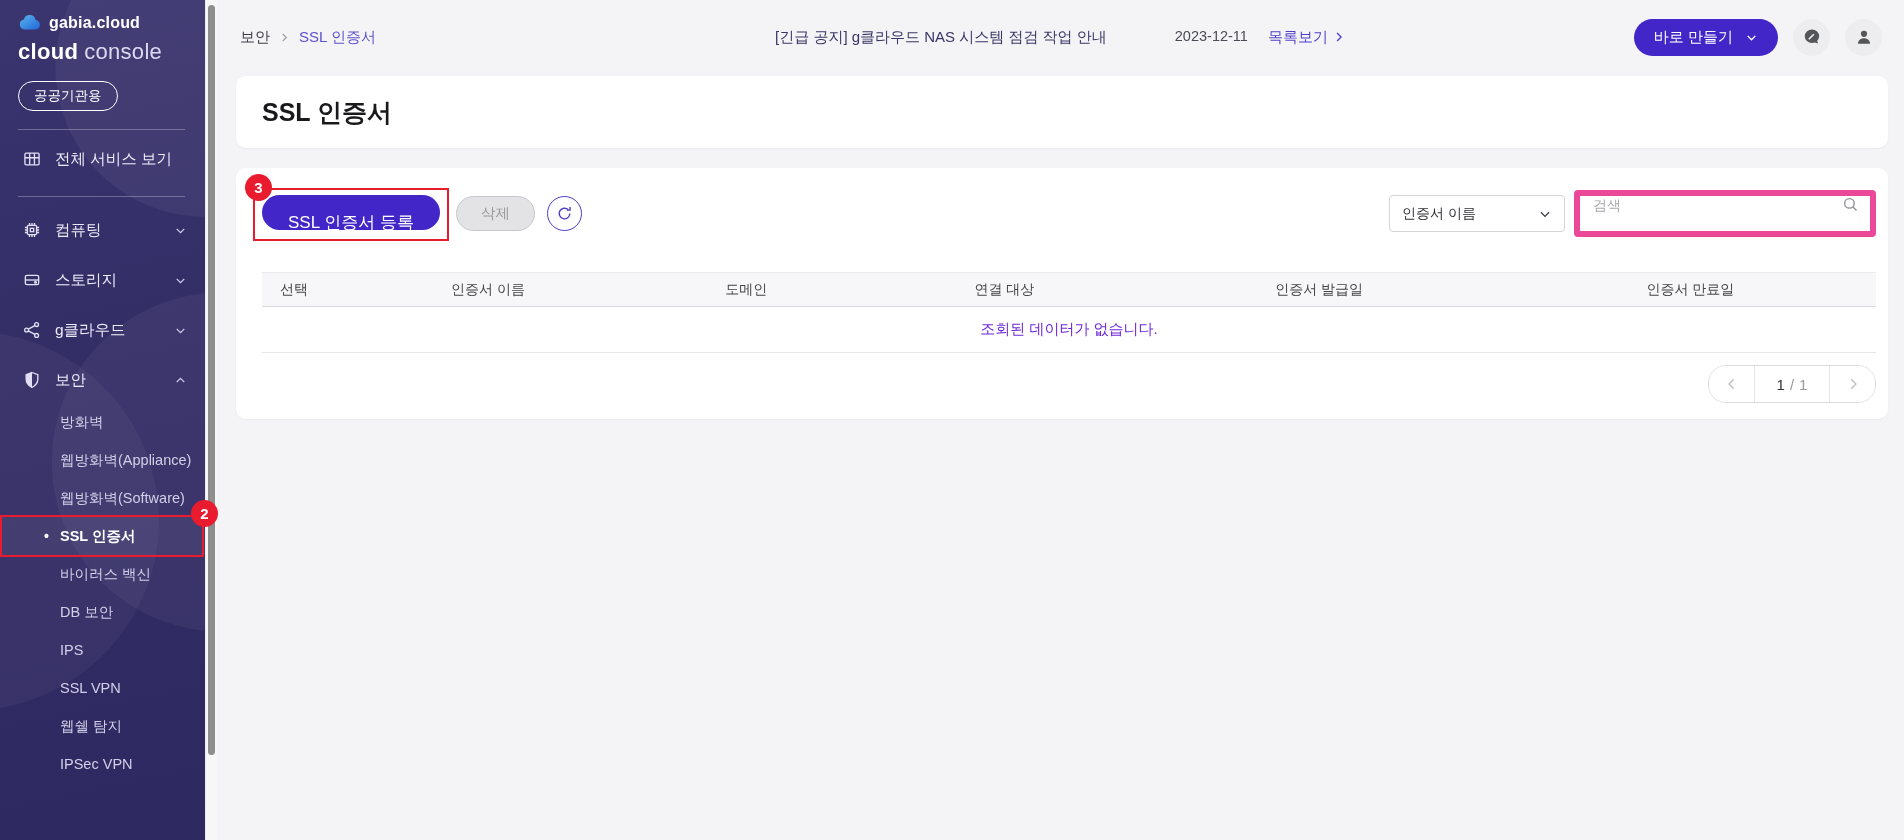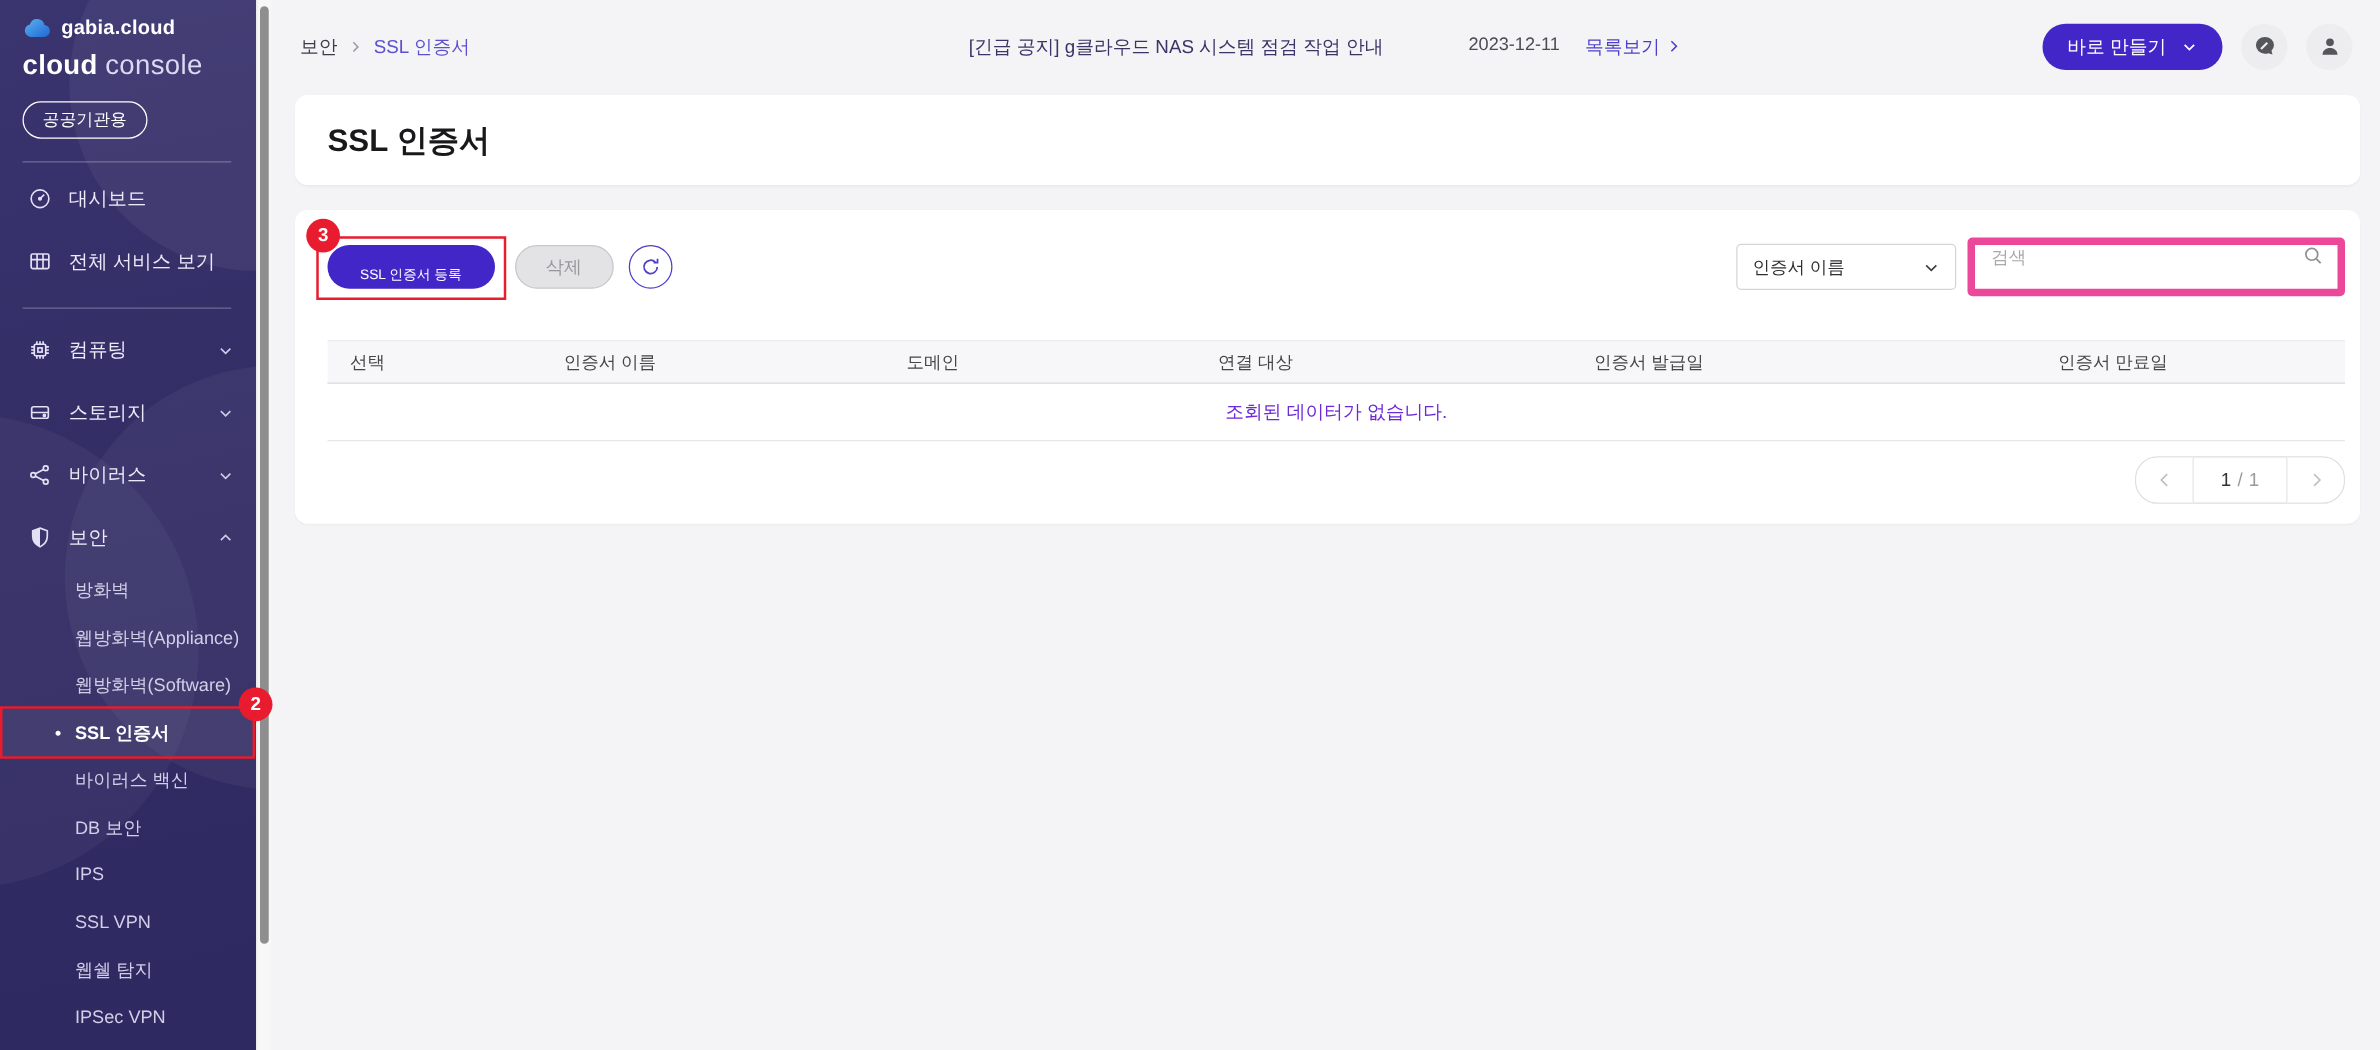--- a/index.html
+++ b/index.html
@@ -62,21 +62,21 @@
   .circle-btn{width:37px;height:37px;border-radius:50%;background:#ededef;border:none;display:flex;align-items:center;justify-content:center;cursor:pointer;}
   .circle-btn svg{width:20px;height:20px;fill:#55565a;}
 
   .card{background:#ffffff;border-radius:10px;box-shadow:0 1px 2px rgba(20,20,40,0.04);}
   .title-card{margin:2px 16px 0 20px;height:72px;display:flex;align-items:center;padding-left:26px;}
   .page-title{font-size:25px;font-weight:700;color:#19191c;}
 
   .content-card{margin:20px 16px 0 20px;padding:0 12px 16px 26px;}
   .toolbar{display:flex;align-items:center;padding-top:22px;}
   .reg-wrap{position:relative;}
-  .reg-btn{height:35px;padding:16px 26px;border:none;border-radius:18px;background:#4326c8;color:#fff;font-size:11px;font-family:inherit;cursor:pointer;}
+  .reg-btn{height:35px;padding:16px 26px;border:none;border-radius:18px;background:#4326c8;color:#fff;font-size:17px;font-family:inherit;cursor:pointer;}
   .anno-box-reg{position:absolute;left:-9px;top:-7px;right:-9px;bottom:-9px;border:2px solid #e81c2e;pointer-events:none;}
   .badge-3{left:-17px;top:-21px;}
   .del-btn{height:35px;margin-left:16px;padding:0 24px;border:1px solid #c8c8cc;border-radius:18px;background:#e3e3e6;color:#98989c;font-size:14.5px;font-family:inherit;cursor:default;}
   .refresh-btn{width:35px;height:35px;margin-left:12px;border:1px solid #4d3fc6;border-radius:50%;background:#fff;display:flex;align-items:center;justify-content:center;cursor:pointer;}
   .refresh-btn svg{width:17px;height:17px;stroke:#4d3fc6;}
   .toolbar-right{margin-left:auto;display:flex;align-items:center;gap:9px;}
   .filter-select{width:150px;height:35px;border:1px solid #d5d5d9;border-radius:4px;background:#fff;display:flex;align-items:center;
     padding:0 12px;font-size:14px;color:#2f2f33;cursor:pointer;}
   .filter-select .fs-lbl{flex:1;}
   .filter-select svg{width:14px;height:14px;stroke:#3c3c44;}
@@ -125,28 +125,20 @@
       <div class="console-row">
         <span class="console-bold">cloud</span><span class="console-light">console</span>
       </div>
     </div>
     <span class="org-badge">공공기관용</span>
     <div class="side-divider"></div>
 
     <nav class="nav">
       <div class="nav-item">
         <svg class="mi" viewBox="0 0 24 24" fill="none" stroke-width="1.6">
-          <circle cx="12" cy="12" r="8.5"></circle>
-            <path d="M12 12l4-4"></path>
-            <circle cx="12" cy="12" r="1.2" fill="#e3e0f5"></circle>
-        </svg>
-        <span class="lbl">대시보드</span>
-      </div>
-      <div class="nav-item">
-        <svg class="mi" viewBox="0 0 24 24" fill="none" stroke-width="1.6">
           <rect x="3.5" y="5" width="17" height="14" rx="1.5"></rect>
             <path d="M3.5 10.5h17M9.2 5v14M14.9 5v14"></path>
         </svg>
         <span class="lbl">전체 서비스 보기</span>
       </div>
 
       <div class="side-divider" style="margin-top:12px;margin-bottom:8px;"></div>
 
       <div class="nav-item">
         <svg class="mi" viewBox="0 0 24 24" fill="none" stroke-width="1.6">
@@ -170,21 +162,21 @@
             <polyline points="5 9 12 16 19 9"></polyline>
           </svg>
       </div>
       <div class="nav-item">
         <svg class="mi" viewBox="0 0 24 24" fill="none" stroke-width="1.6">
           <circle cx="5.5" cy="12" r="2.3"></circle>
             <circle cx="17.5" cy="5.5" r="2.3"></circle>
             <circle cx="17.5" cy="18.5" r="2.3"></circle>
           <path d="M7.6 10.9l7.8-4.2M7.6 13.1l7.8 4.2"></path>
         </svg>
-        <span class="lbl">바이러스</span>
+        <span class="lbl">g클라우드</span>
         <svg class="chev" viewBox="0 0 24 24" fill="none" stroke-width="2.4">
             <polyline points="5 9 12 16 19 9"></polyline>
           </svg>
       </div>
       <div class="nav-item">
         <svg class="mi" viewBox="0 0 24 24" fill="none" stroke-width="1.6">
           <path d="M12 3l7 2.6v5.2c0 4.6-3 8.1-7 10.2-4-2.1-7-5.6-7-10.2V5.6z"></path>
           <path d="M12 3L5 5.6v5.2c0 4.6 3 8.1 7 10.2z" fill="#e3e0f5" stroke="none"></path>
         </svg>
         <span class="lbl">보안</span>

